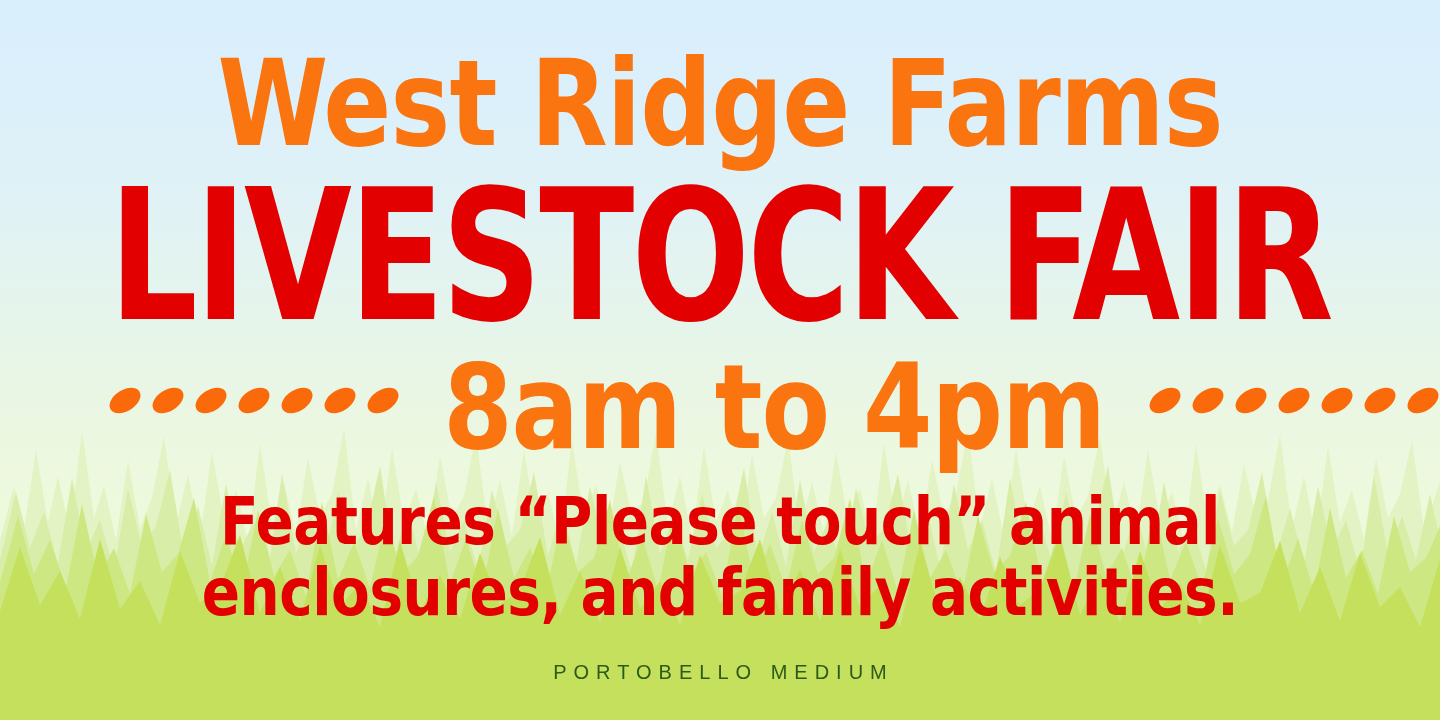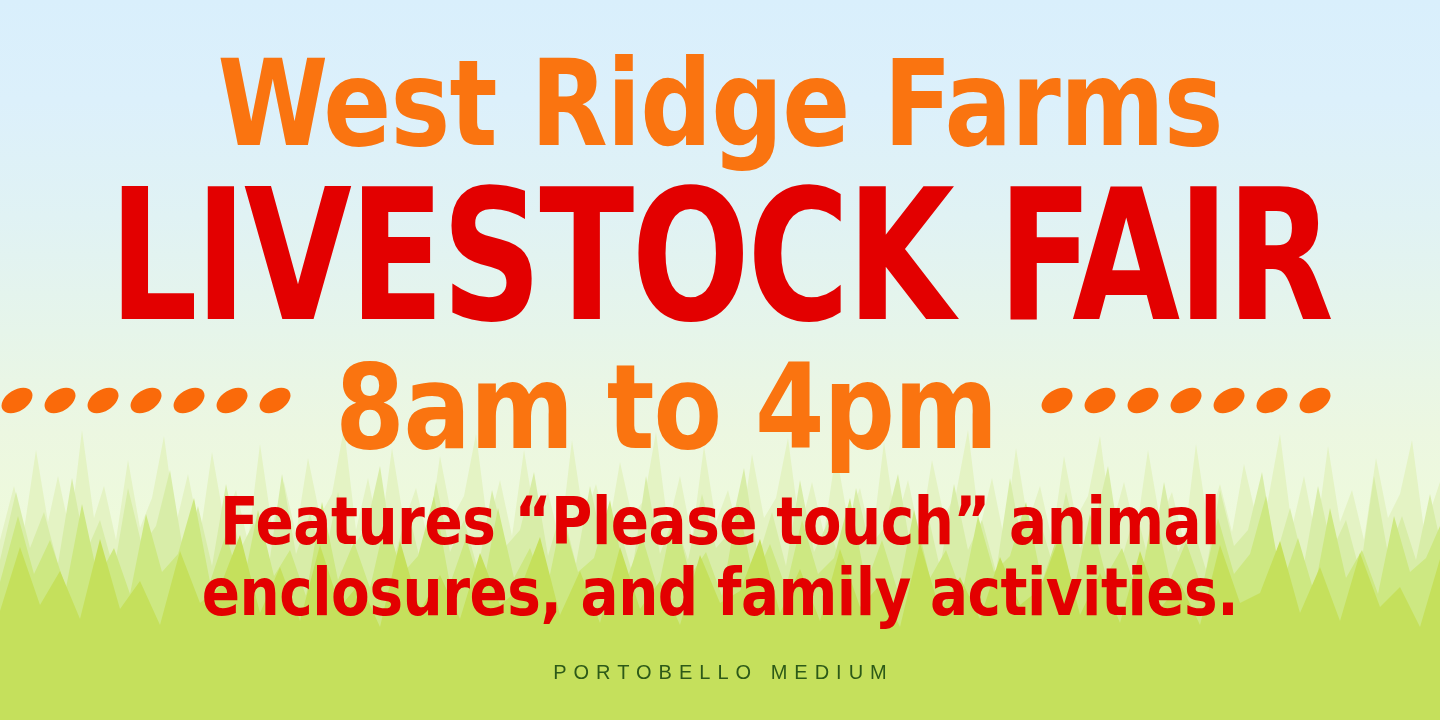--- a/index.html
+++ b/index.html
@@ -78,21 +78,21 @@
   }
 
   .time-row {
     position: absolute;
     top: 348px;
     left: 0;
     right: 0;
     height: 130px;
     display: flex;
     align-items: flex-start;
-    justify-content: flex-start;
+    justify-content: flex-end;
     gap: 22px;
   }
   .dash-group {
     display: flex;
     align-items: center;
     gap: 9px;
     margin-top: 42px;
   }
   .dash {
     width: 34px;

